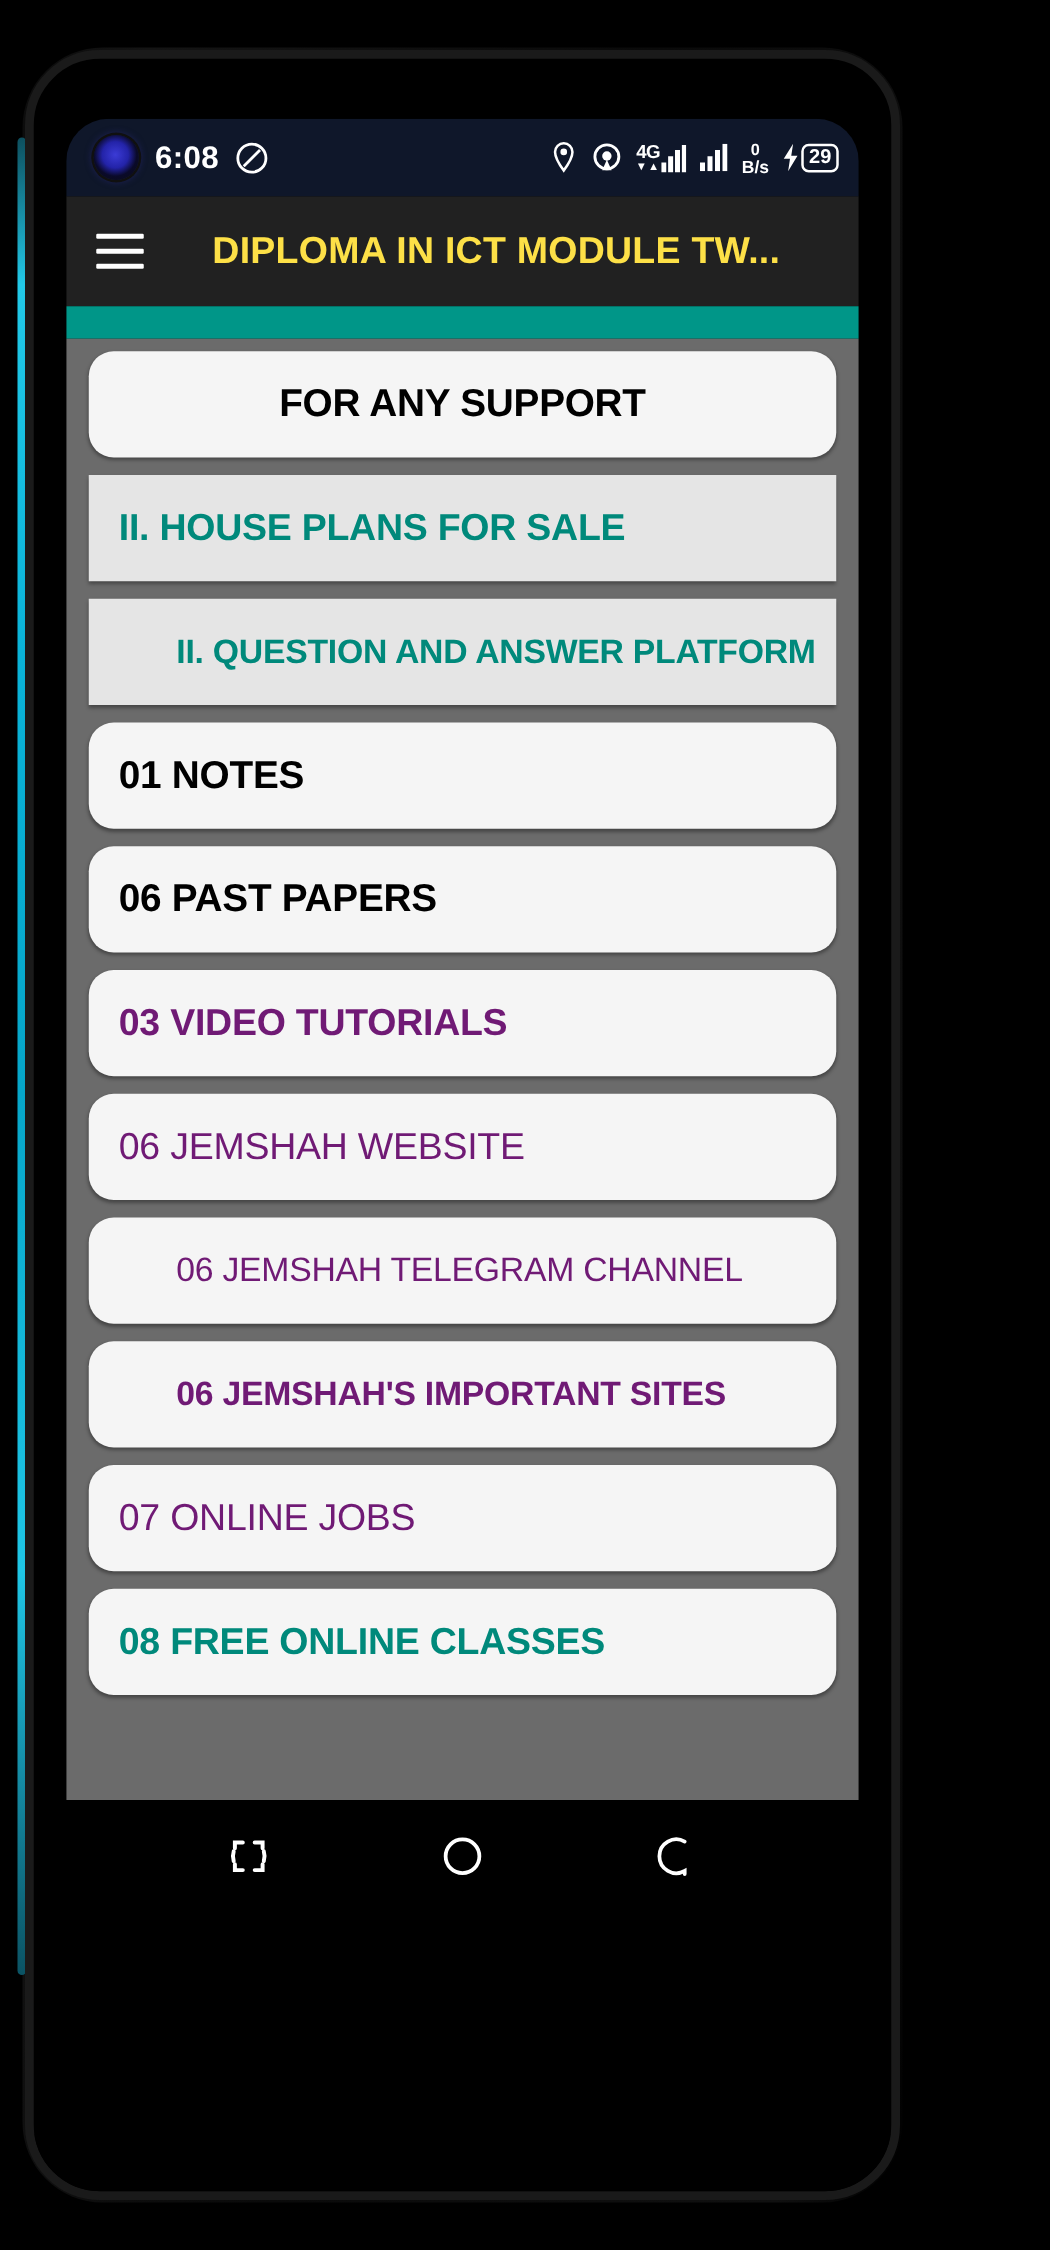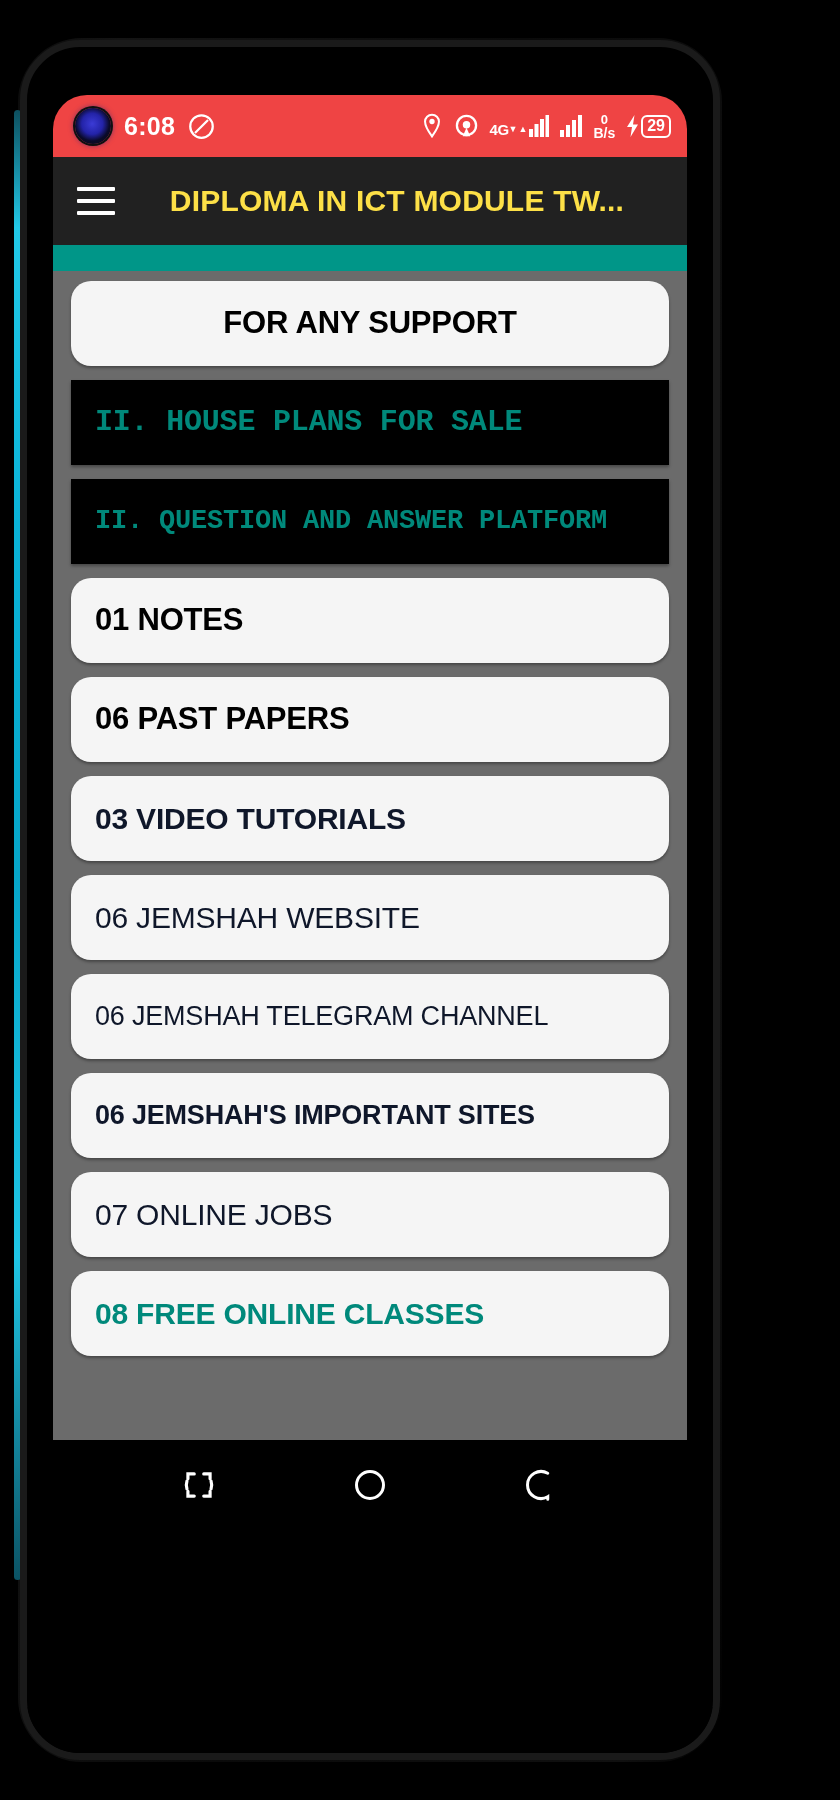--- a/index.html
+++ b/index.html
@@ -57,21 +57,21 @@
   #top-sensor {
     position: absolute; left: 200px; top: 70px;
     width: 30px; height: 8px; border-radius: 5px;
     background: #232323;
   }
 
   
   #status-bar {
     position: relative;
     height: 62px;
-    background: #ef4444;
+    background: #0f172a;
     display: flex; align-items: center;
     padding: 0 16px 0 22px;
     color: #fff;
   }
   .sb-left  { display: flex; align-items: center; gap: 13px; }
   .sb-right { display: flex; align-items: center; gap: 11px; margin-left: auto; }
 
   #camera-punch {
     width: 36px; height: 36px; border-radius: 50%;
     background: radial-gradient(circle at 48% 44%, #3b3bd6 0%, #2323a8 38%, #0a0a2a 62%, #0c0c0c 100%);
@@ -146,35 +146,35 @@
     background: #f5f5f5;
     margin-bottom: 14px;
     height: 85px;
     display: flex;
     align-items: center;
     padding: 0 24px;
     box-shadow: 0 2px 3px rgba(0,0,0,.35);
     cursor: pointer;
   }
   .list-item.rounded { border-radius: 20px; }
-  .list-item.square  { border-radius: 0; background: #000000; font-family: Liberation Mono, monospace; }
+  .list-item.square  { border-radius: 0; background: #e5e5e5; }
   .list-item.center  { justify-content: center; }
 
   .item-label { line-height: 1.05; white-space: nowrap; }
 
   .lbl-black  { color: #000000; }
   .lbl-teal   { color: #00897b; }
-  .lbl-pink   { color: #0f172a; }
+  .lbl-pink   { color: #701a75; }
 
   .w-bold { font-weight: 700; }
   .w-reg  { font-weight: 400; }
 
   .sz-xl { font-size: 31px; }
   .sz-lg { font-size: 30px; }
-  .sz-md { font-size: 27px; }
+  .sz-md { font-size: 27px; margin-left: 46px; }
 
   .cond { font-stretch: condensed; letter-spacing: -.2px; }
 
   
   #nav-bar {
     height: 90px;
     background: #000;
     display: flex;
     align-items: center;
     justify-content: space-around;
@@ -230,21 +230,21 @@
 
         <div class="icon-wrap">
           <svg width="25" height="25" viewBox="0 0 24 24">
             <circle cx="12" cy="11" r="9.2" fill="none" stroke="#fff" stroke-width="2.2"></circle>
             <circle cx="12" cy="10.4" r="3.6" fill="#fff"></circle>
             <path d="M12 13.2 L15.6 21.4 L8.4 21.4 Z" fill="#fff"></path>
           </svg>
         </div>
 
         <div class="icon-wrap" style="display:flex;align-items:flex-end;gap:1px;">
-          <div style="display:flex;flex-direction:row;align-items:center;line-height:1;">
+          <div style="display:flex;flex-direction:column;align-items:center;line-height:1;">
             <span style="font-size:15px;font-weight:700;letter-spacing:-.5px;">4G</span>
             <span style="font-size:9px;letter-spacing:1px;line-height:1;">▼▲</span>
           </div>
           <svg width="20" height="22" viewBox="0 0 20 22">
             <rect x="0" y="14" width="4" height="8" fill="#fff"></rect>
             <rect x="5.5" y="9" width="4" height="13" fill="#fff"></rect>
             <rect x="11" y="4" width="4" height="18" fill="#fff"></rect>
             <rect x="16.5" y="0" width="3.5" height="22" fill="#fff"></rect>
           </svg>
         </div>

